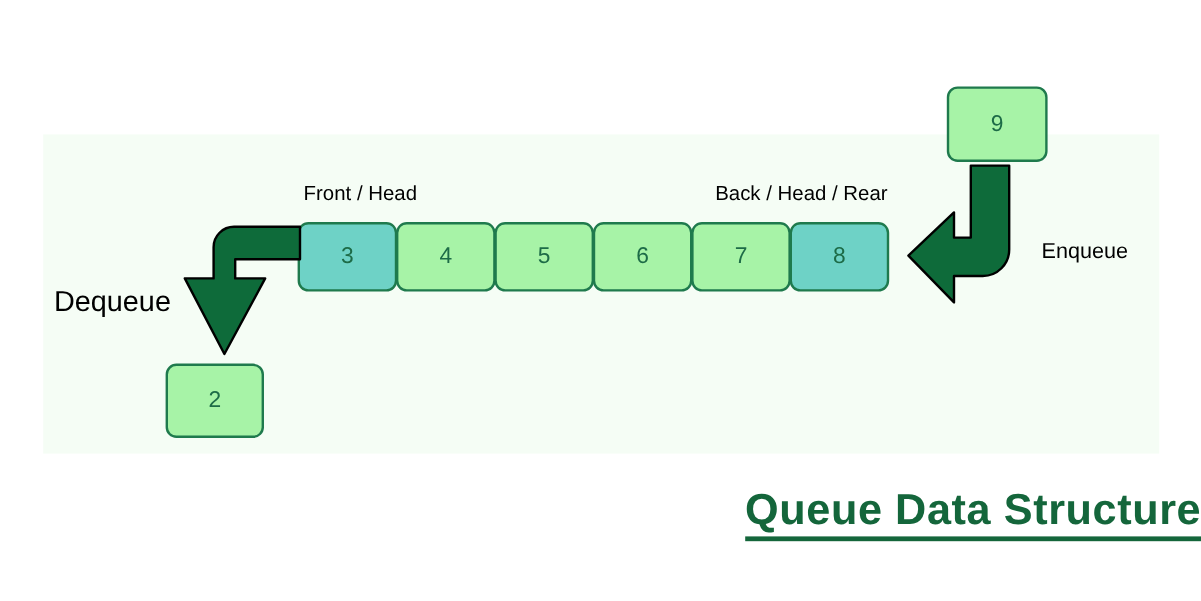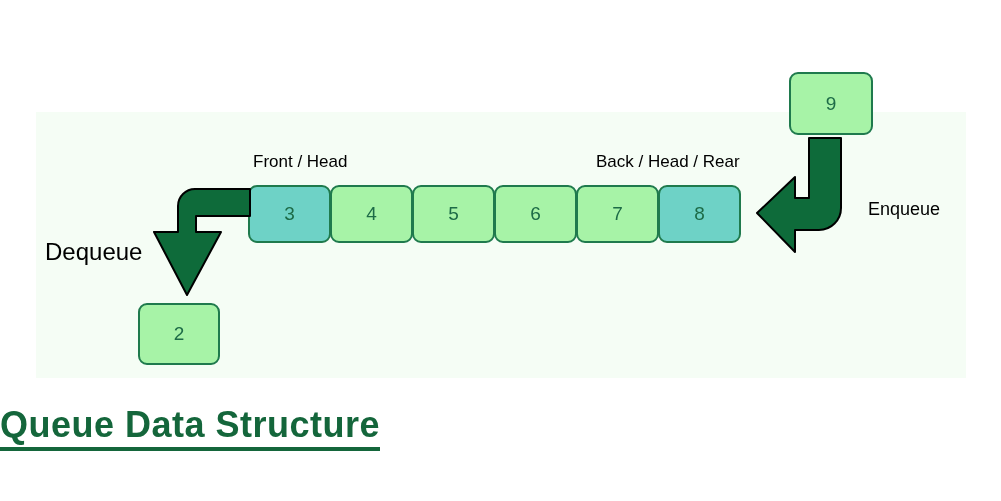--- a/index.html
+++ b/index.html
@@ -87,21 +87,21 @@
     height: 501px;
     pointer-events: none;
   }
 
   
   .title {
     position: absolute;
     left: 0;
     top: 404px;
     width: 1001px;
-    text-align: left;
+    text-align: right;
     font-size: 36px;
     font-weight: bold;
     color: #14663b;
     letter-spacing: 0.5px;
   }
   .title span {
     border-bottom: 4px solid #14663b;
     padding-bottom: 2px;
   }
 </style>

